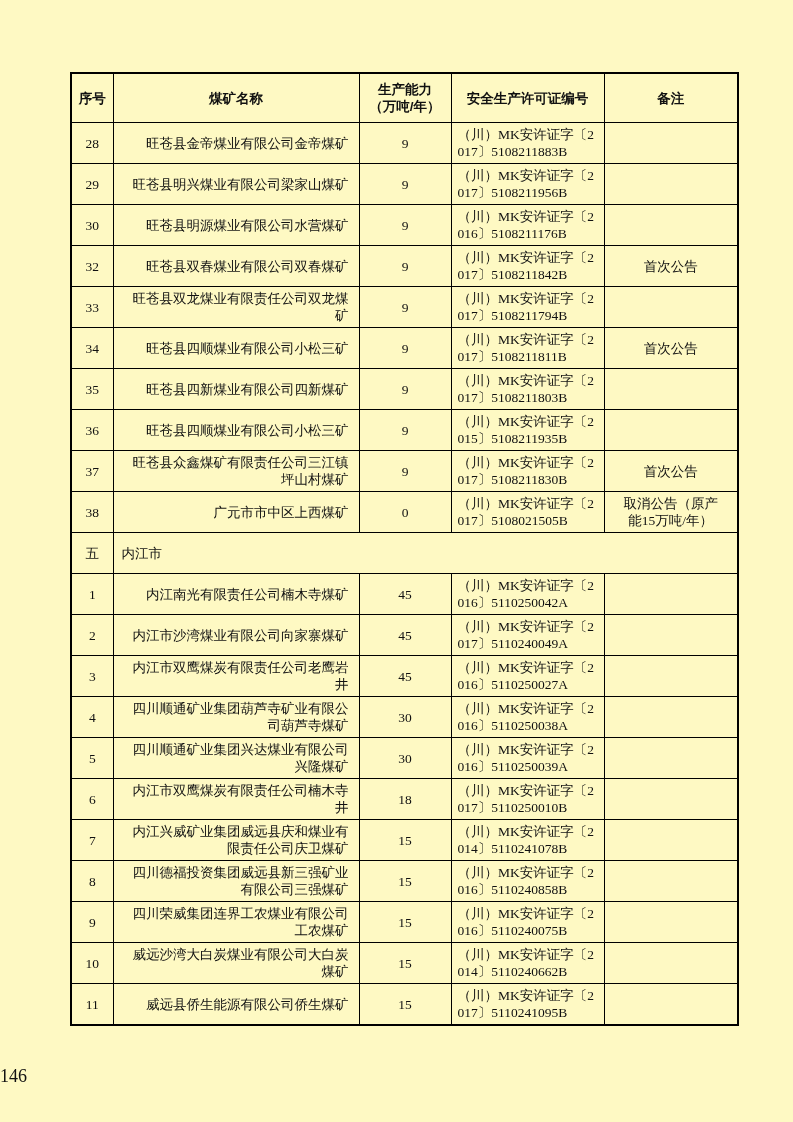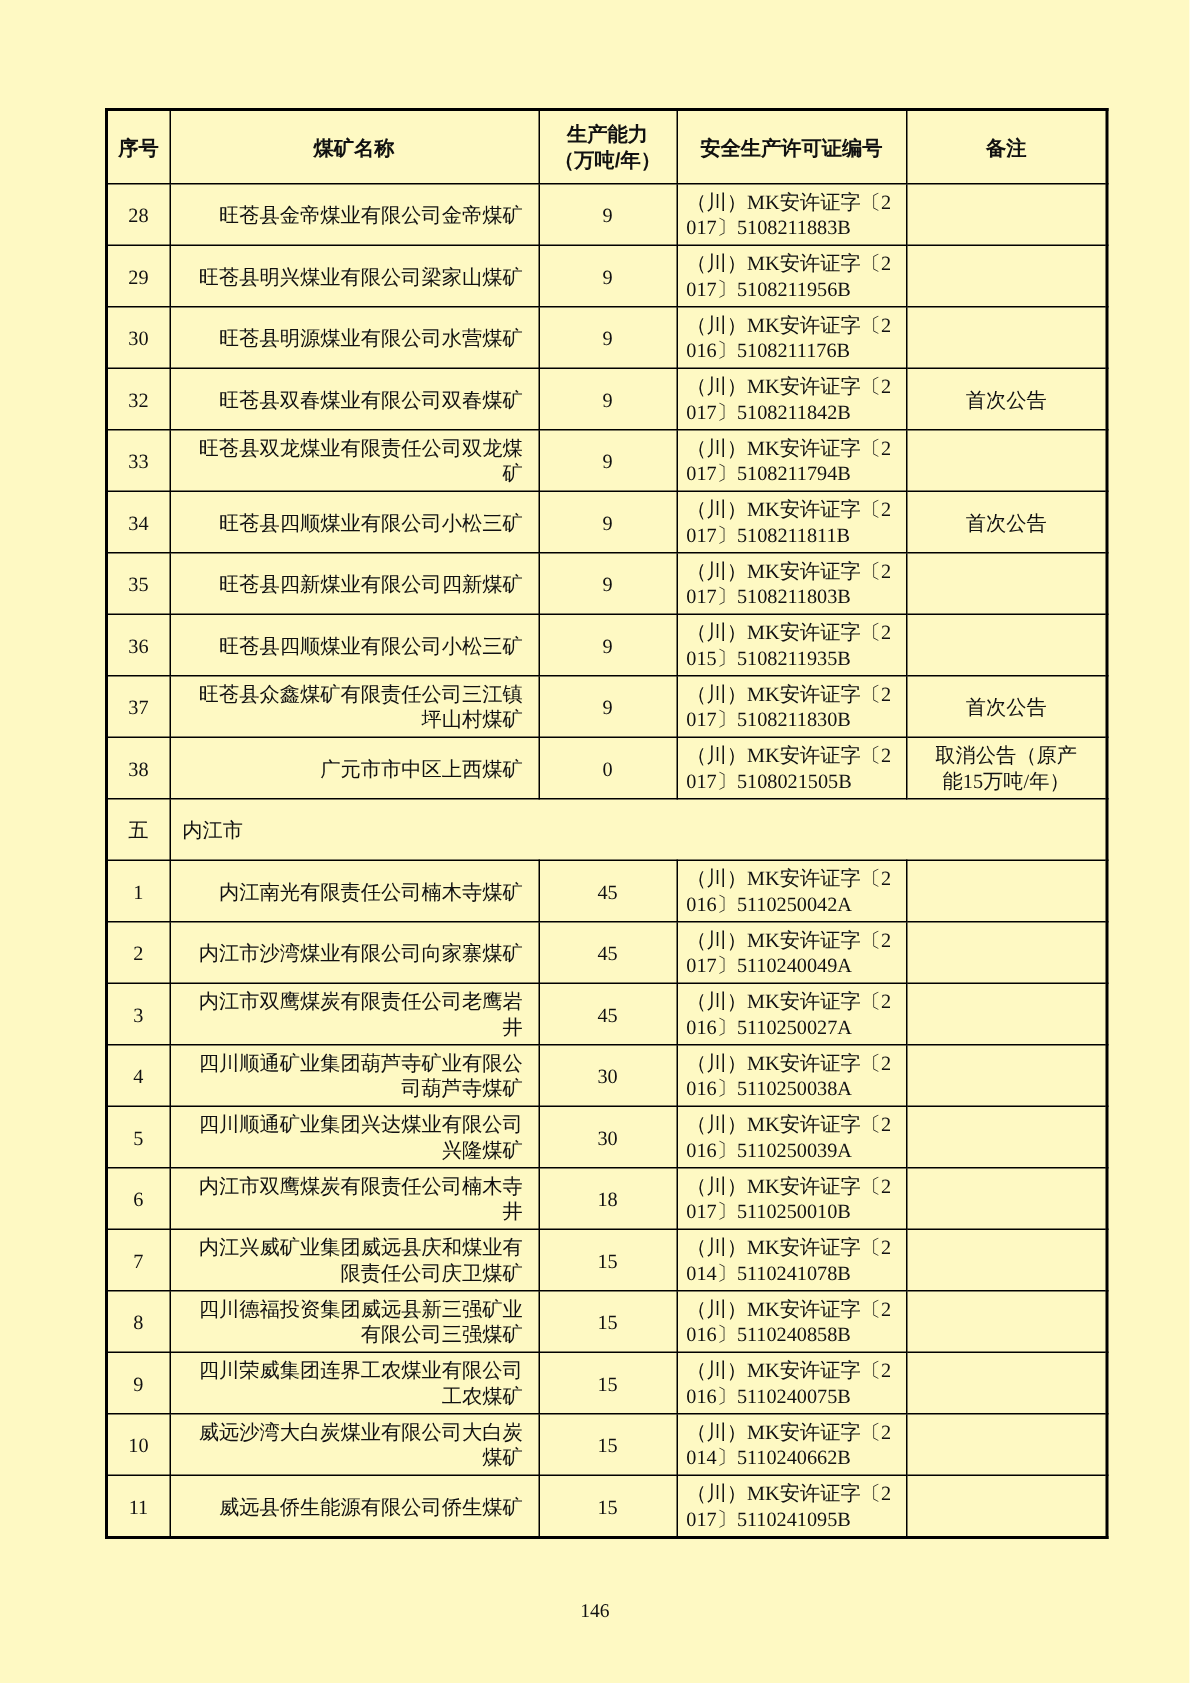--- a/index.html
+++ b/index.html
@@ -55,22 +55,21 @@
   td.c-section-name {
     text-align: left;
     padding: 2px 10px 2px 8px;
   }
   tr.section-row td { height: 36px; }
   .page-number {
     position: absolute;
     left: 0;
     right: 0;
     top: 1066px;
-    text-align: center;
-    font-size: 13px;
+    font-size: 18px;
     color: #111111;
   }
 </style>
 </head>
 <body>
 
 <div class="page">
 
   <table class="mine-table">
     <colgroup>

